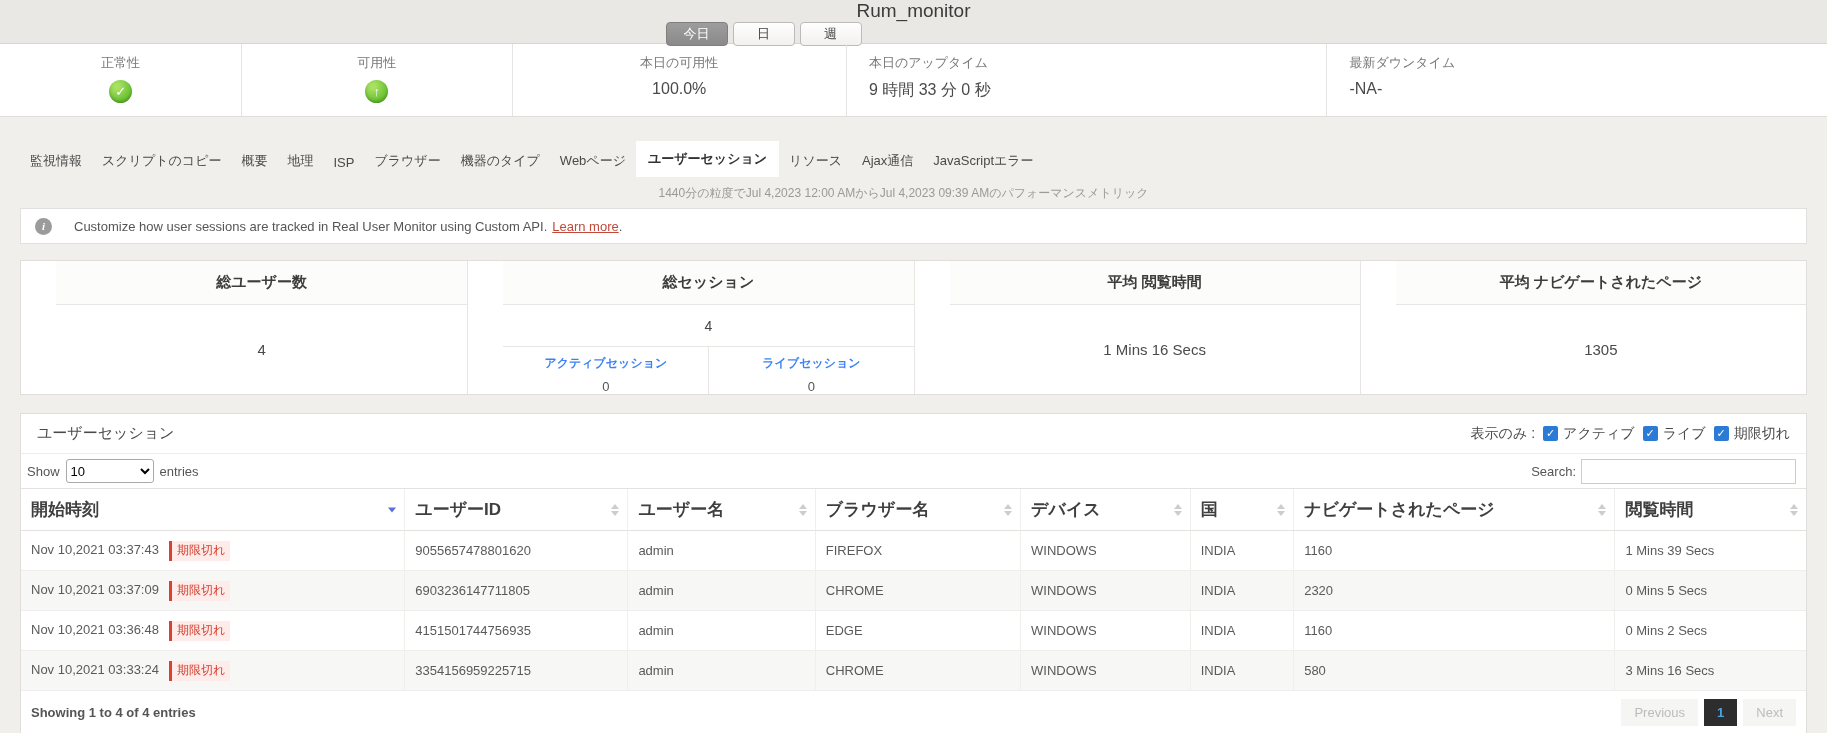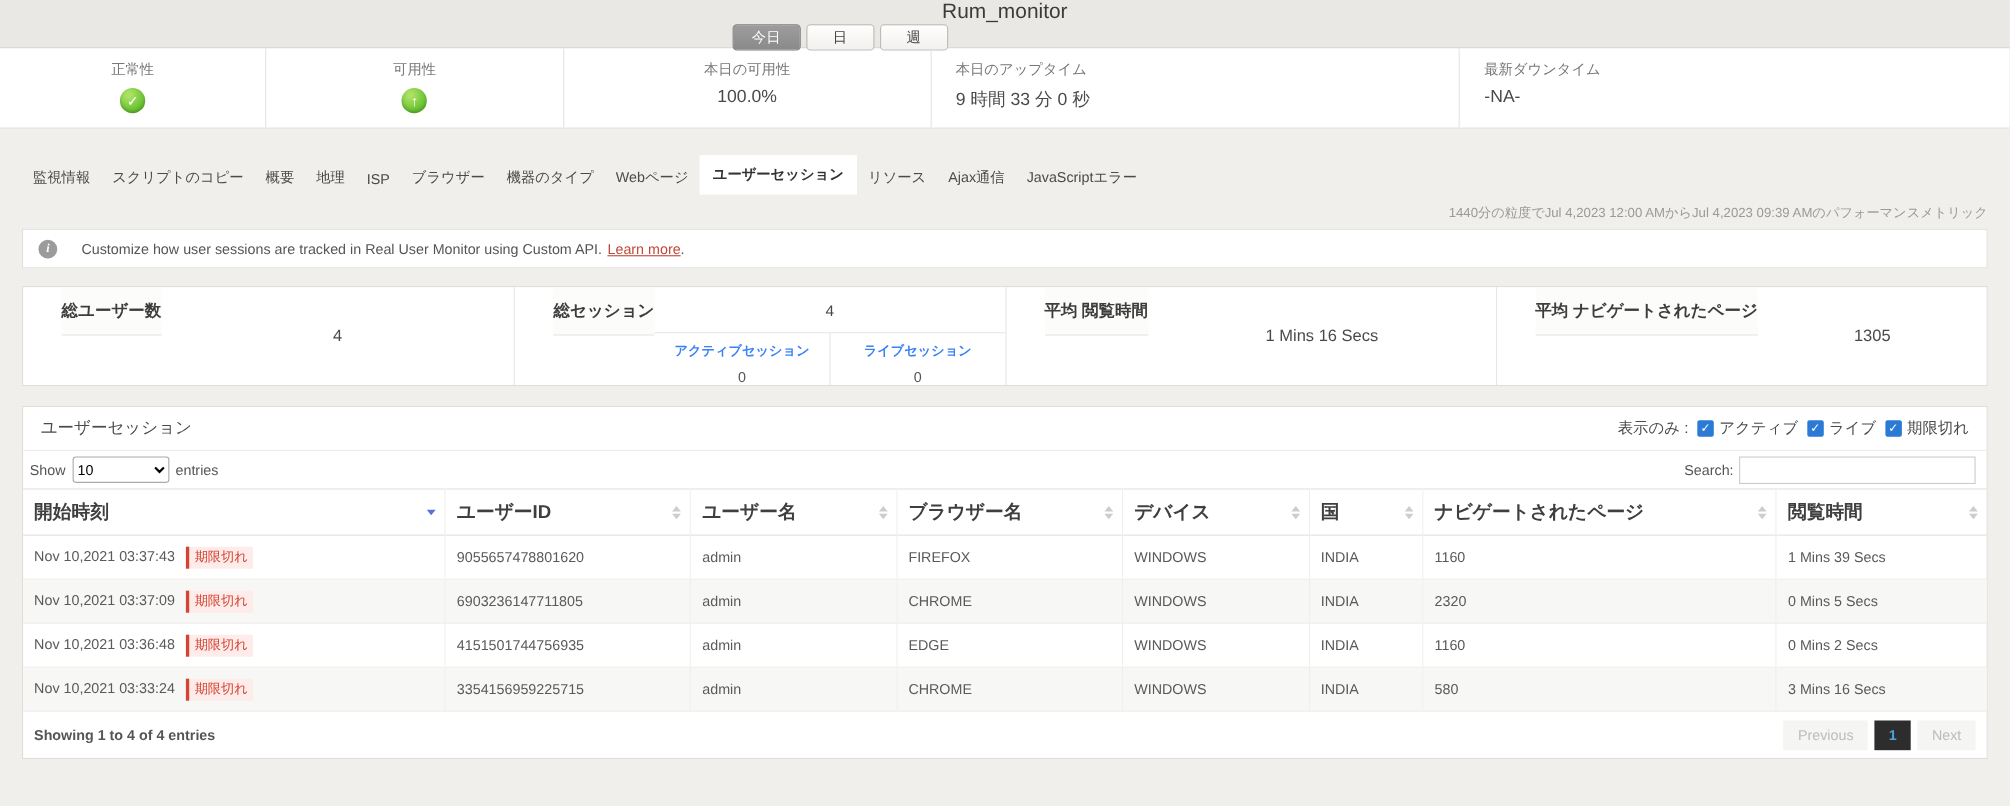--- a/index.html
+++ b/index.html
@@ -41,37 +41,37 @@
     background:radial-gradient(circle at 35% 28%, #a9e163 10%, #64be2e 70%, #53a424);
     color:#fff; font-size:13px; font-weight:bold; align-items:center; justify-content:center;
     box-shadow:inset 0 -2px 3px rgba(0,0,0,.18);
   }
 
   
   .tabbar { margin:24px 20px 0 20px; display:flex; align-items:flex-end; }
   .tab { font-size:13px; color:#4a4a4a; padding:7px 10px; cursor:pointer; white-space:nowrap; }
   .tab.active { background:#fff; font-weight:bold; color:#333; padding:9px 12px; }
 
-  .perf-note { text-align:right; margin:8px 20px 0 0; font-size:12px; color:#9a9a98; }
+  .perf-note { text-align:center; margin:8px 20px 0 0; font-size:12px; color:#9a9a98; }
 
   
   .info-banner {
     margin:6px 20px 0 20px; background:#fff; border:1px solid #e2e0dd;
     height:36px; display:flex; align-items:center; padding:0 14px; font-size:13px; color:#555;
   }
   .info-icon {
     width:17px; height:17px; border-radius:50%; background:#9b9b9b; color:#fff;
     font-size:11px; font-weight:bold; display:inline-flex; align-items:center; justify-content:center;
     margin-right:22px; font-family:"Liberation Serif","DejaVu Serif",serif; font-style:italic;
   }
   .learn-link { color:#c0493b; text-decoration:underline; margin-left:5px; cursor:pointer; }
 
   
   .summary { margin:16px 20px 0 20px; background:#fff; border:1px solid #e0deda; display:flex; }
-  .sum-col { width:25%; display:flex; flex-direction:row;padding-left:35px; }
+  .sum-col { width:25%; display:flex; flex-direction:column;padding-left:35px; }
   .sum-col + .sum-col { border-left:1px solid #e8e6e3; }
   .sum-head {
     height:44px; display:flex; align-items:center; justify-content:center;
     font-size:15px; font-weight:bold; color:#3d3d3d; border-bottom:1px solid #e8e6e3;
     background:#fcfcfb;
   }
   .sum-body { flex:1; display:flex; align-items:center; justify-content:center; font-size:15px; color:#4a4a4a; }
   .sum-body-nested { flex:1; display:flex; flex-direction:column; }
   .sum-top { height:42px; display:flex; align-items:center; justify-content:center; font-size:14px; border-bottom:1px solid #e8e6e3; }
   .sum-sub { flex:1; display:flex; }

